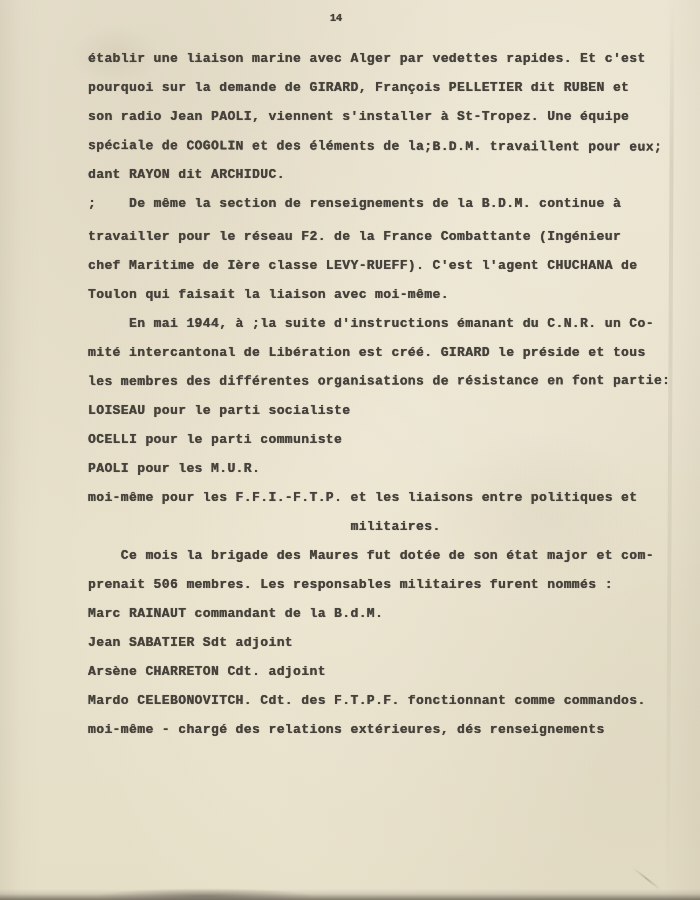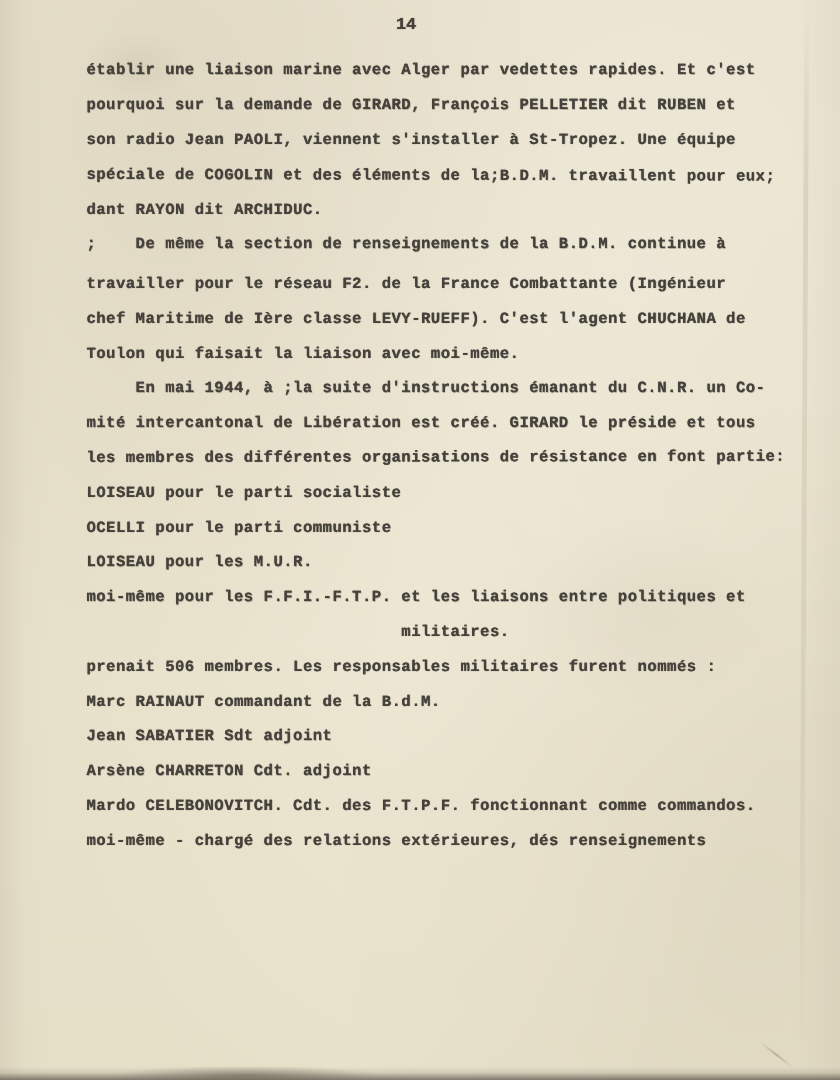--- a/index.html
+++ b/index.html
@@ -18,25 +18,25 @@
     background:
       radial-gradient(ellipse at 20% 10%, rgba(150,138,110,0.10), transparent 42%),
       radial-gradient(ellipse at 78% 22%, rgba(255,255,248,0.20), transparent 45%),
       radial-gradient(ellipse at 50% 60%, rgba(255,252,240,0.22), transparent 62%),
       radial-gradient(ellipse at 90% 85%, rgba(150,138,110,0.08), transparent 40%),
       linear-gradient(90deg, rgba(118,106,84,0.10) 0%, rgba(118,106,84,0.02) 3%, transparent 6%, transparent 95%, rgba(118,106,84,0.07) 100%),
       linear-gradient(#e9e2ce, #e6dfc8);
   }
   .page-number{
     position:absolute;top:13px;left:330px;
-    font-size:14px;font-weight:700;color:var(--ink);
+    font-size:10px;font-weight:700;color:var(--ink);
     text-shadow:0 0 0.8px rgba(58,53,46,0.9), 0.5px 0.4px 0 rgba(58,53,46,0.3);
   }
   .text-block{
-    position:absolute;top:44px;left:72px;width:600px;
+    position:absolute;top:44px;left:88px;width:600px;
   }
   .line{
     white-space:pre;
     height:29px;line-height:29px;
     font-size:13px;font-weight:700;
     letter-spacing:0.4px;
     color:var(--ink);
     text-shadow:0 0 0.7px rgba(58,53,46,0.85), 0.5px 0.3px 0 rgba(58,53,46,0.25);
   }
   
@@ -93,23 +93,24 @@
       <div class="line">dant RAYON dit ARCHIDUC.</div>
       <div class="line">;    De même la section de renseignements de la B.D.M. continue à</div>
       <div class="line">travailler pour le réseau F2. de la France Combattante (Ingénieur</div>
       <div class="line">chef Maritime de Ière classe LEVY-RUEFF). C'est l'agent CHUCHANA de</div>
       <div class="line">Toulon qui faisait la liaison avec moi-même.</div>
       <div class="line">     En mai 1944, à ;la suite d'instructions émanant du C.N.R. un Co-</div>
       <div class="line">mité intercantonal de Libération est créé. GIRARD le préside et tous</div>
       <div class="line">les membres des différentes organisations de résistance en font partie:</div>
       <div class="line">LOISEAU pour le parti socialiste</div>
       <div class="line">OCELLI pour le parti communiste</div>
-      <div class="line">LOISEAU pour les M.U.R.</div>
+      <div class="line">PAOLI pour les M.U.R.</div>
       <div class="line">moi-même pour les F.F.I.-F.T.P. et les liaisons entre politiques et</div>
       <div class="line">                                militaires.</div>
+      <div class="line">    Ce mois la brigade des Maures fut dotée de son état major et com-</div>
       <div class="line">prenait 506 membres. Les responsables militaires furent nommés :</div>
       <div class="line">Marc RAINAUT commandant de la B.d.M.</div>
       <div class="line">Jean SABATIER Sdt adjoint</div>
       <div class="line">Arsène CHARRETON Cdt. adjoint</div>
       <div class="line">Mardo CELEBONOVITCH. Cdt. des F.T.P.F. fonctionnant comme commandos.</div>
       <div class="line">moi-même - chargé des relations extérieures, dés renseignements</div>
     </div>
 
   <div class="crease-right"></div>
   <div class="crease-corner"></div>

